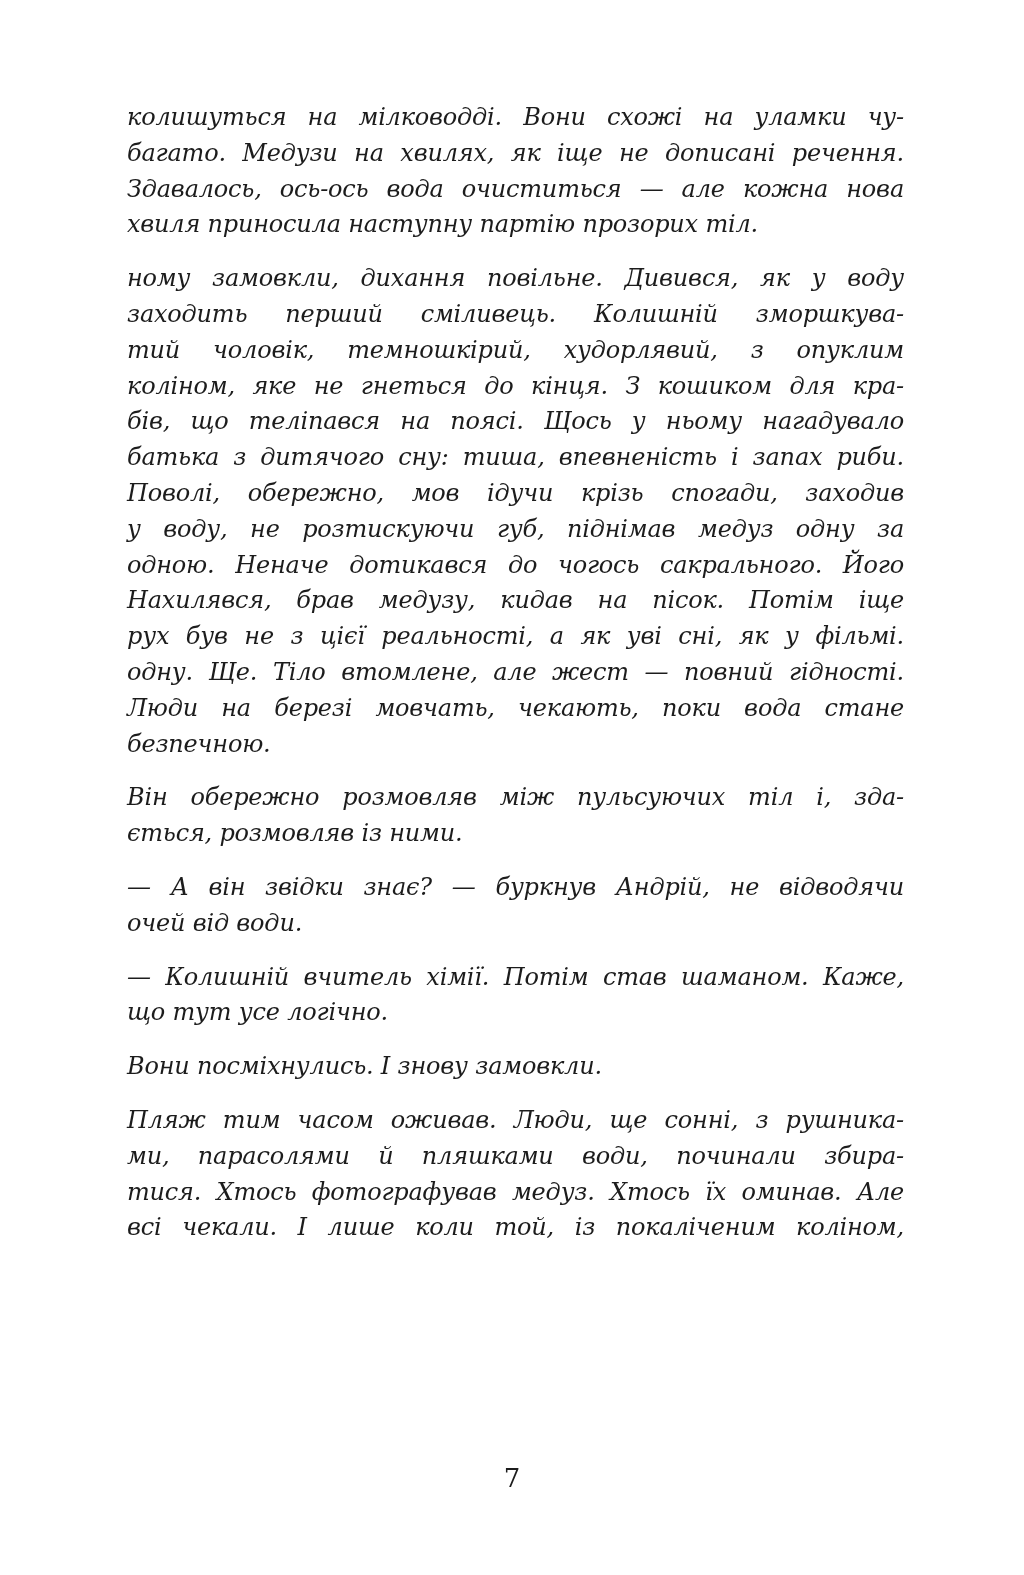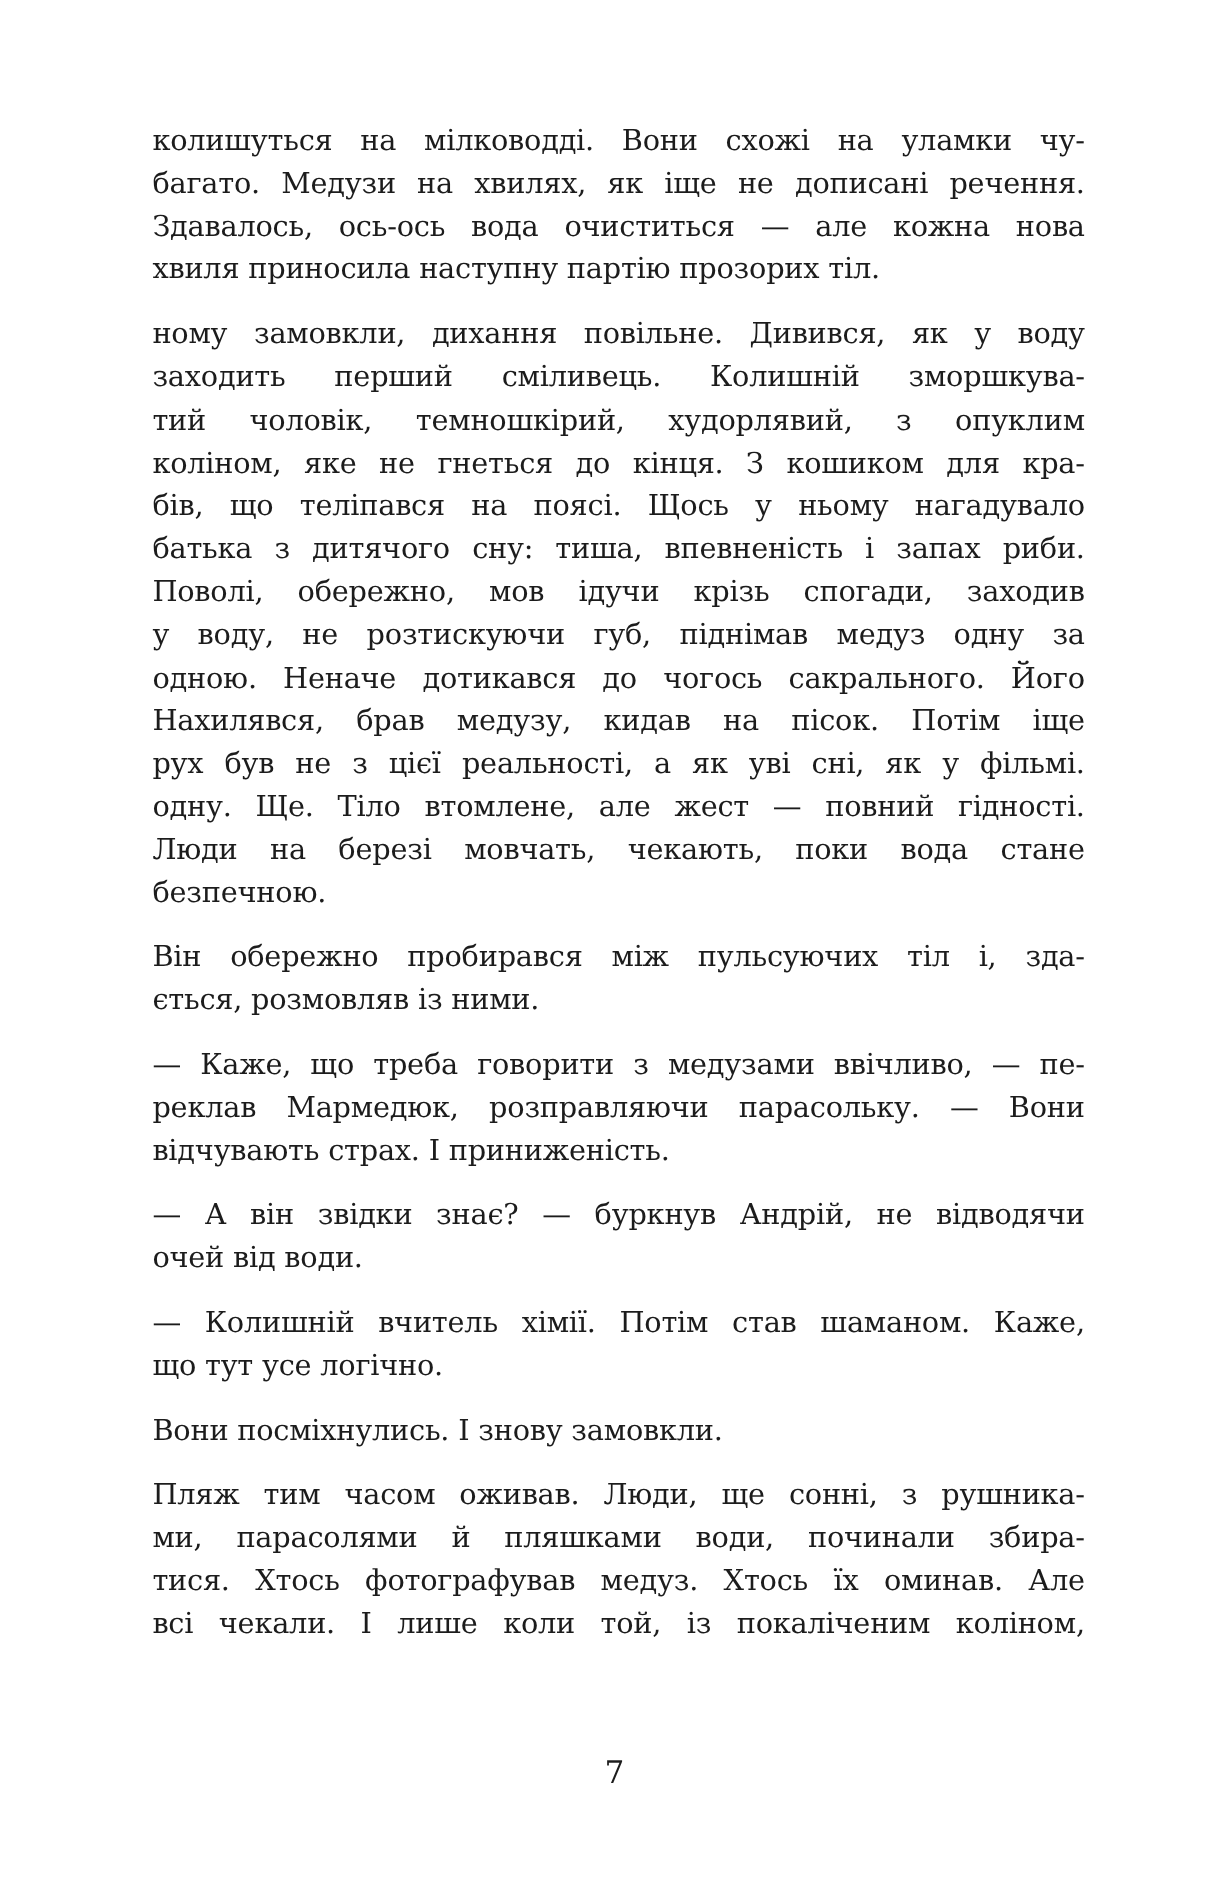--- a/index.html
+++ b/index.html
@@ -18,20 +18,21 @@
     left: 127px;
     top: 100px;
     width: 777px;
     color: #1c1c1c;
     font-family: "DejaVu Serif", "Liberation Serif", serif;
     font-size: 24px;
     letter-spacing: -0.2px;
   }
   .para {
     margin: 0 0 18px 0;
+    font-style: italic;
   }
   .line {
     display: block;
     height: 35.8px;
     line-height: 35.8px;
     white-space: nowrap;
     text-align: justify;
     text-align-last: justify;
     overflow: visible;
   }
@@ -73,29 +74,24 @@
     <span class="line">у воду, не розтискуючи губ, піднімав медуз одну за</span>
     <span class="line">одною. Неначе дотикався до чогось сакрального. Його</span>
     <span class="line">Нахилявся, брав медузу, кидав на пісок. Потім іще</span>
     <span class="line">рух був не з цієї реальності, а як уві сні, як у фільмі.</span>
     <span class="line">одну. Ще. Тіло втомлене, але жест — повний гідності.</span>
     <span class="line">Люди на березі мовчать, чекають, поки вода стане</span>
     <span class="line last">безпечною.</span>
   </div>
 
   <div class="para">
-    <span class="line">Він обережно пробирався між пульсуючих тіл і, зда-</span>
+    <span class="line">Він обережно розмовляв між пульсуючих тіл і, зда-</span>
     <span class="line last">ється, розмовляв із ними.</span>
   </div>
 
-  <div class="para">
-    <span class="line">— Каже, що треба говорити з медузами ввічливо, — пе-</span>
-    <span class="line">реклав Мармедюк, розправляючи парасольку. — Вони</span>
-    <span class="line last">відчувають страх. І приниженість.</span>
-  </div>
 
   <div class="para">
     <span class="line">— А він звідки знає? — буркнув Андрій, не відводячи</span>
     <span class="line last">очей від води.</span>
   </div>
 
   <div class="para">
     <span class="line">— Колишній вчитель хімії. Потім став шаманом. Каже,</span>
     <span class="line last">що тут усе логічно.</span>
   </div>

